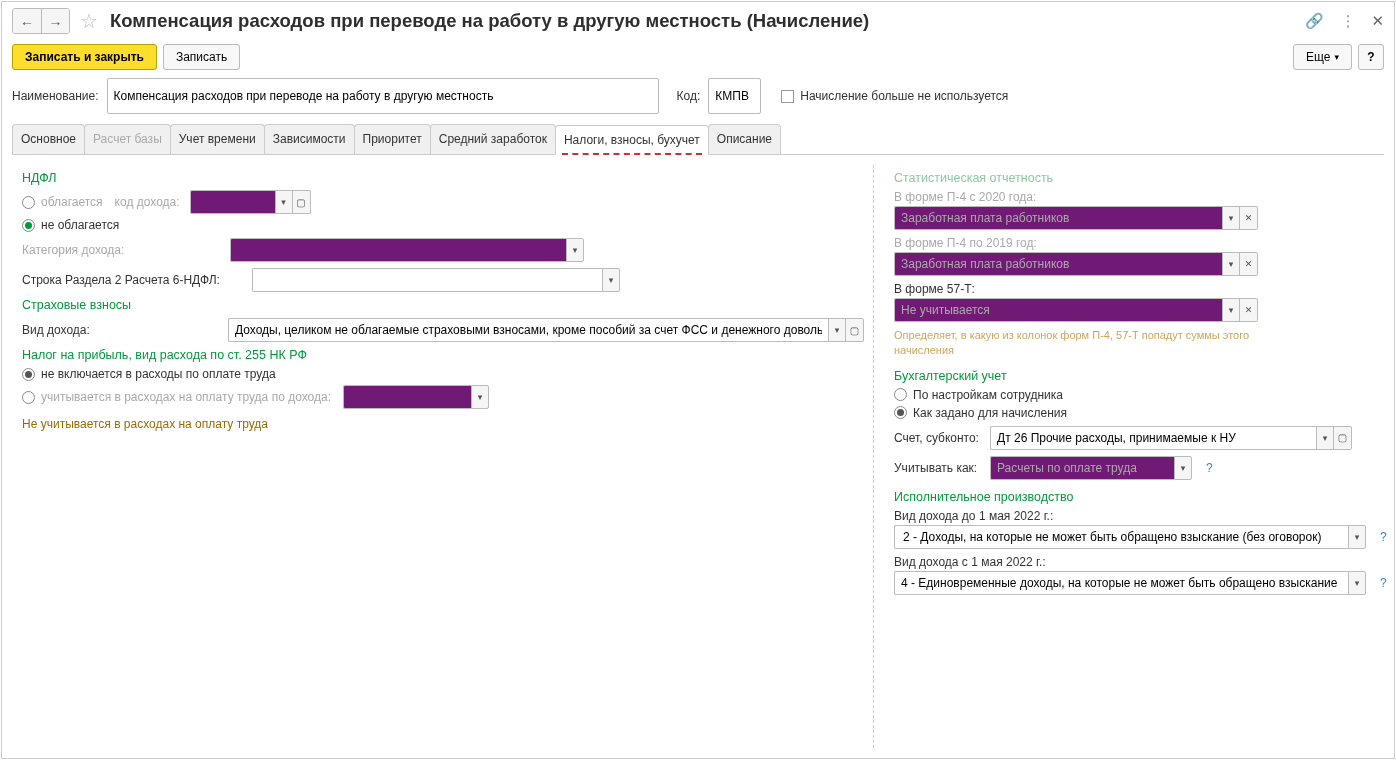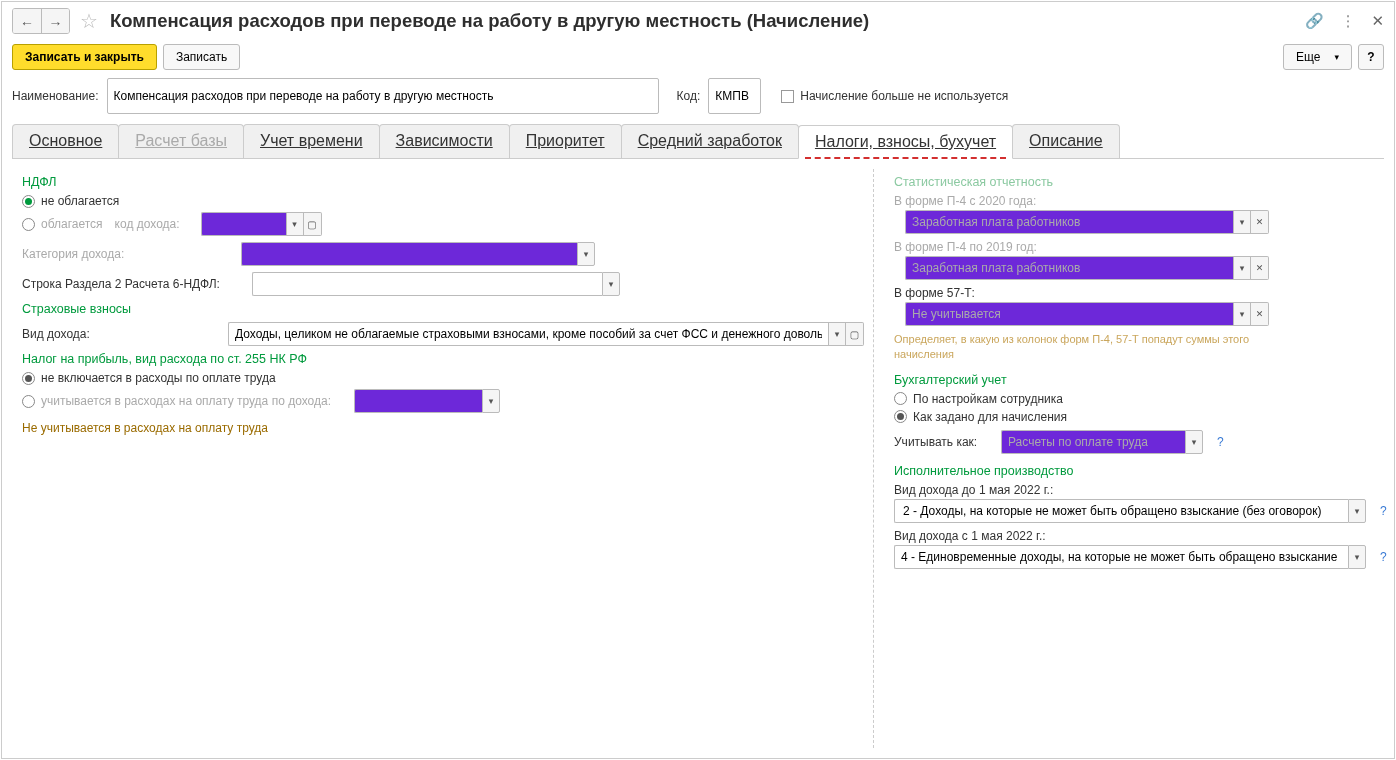--- a/index.html
+++ b/index.html
@@ -12,32 +12,32 @@
 .navbtn + .navbtn { border-left: 1px solid #bbb; }
 .star { font-size: 20px; color: #bbb; cursor: pointer; margin-left: 4px; }
 .title { font-size: 18.5px; font-weight: bold; color: #2e2e2e; margin-left: 6px; }
 .spacer { flex: 1; }
 .ticon { font-size: 15px; color: #888; margin-left: 10px; cursor: pointer; }
 .close-x { font-size: 15px; color: #666; margin-left: 10px; cursor: pointer; }
 
 .toolbar { display: flex; align-items: center; padding: 4px 10px; gap: 6px; }
 .btn-primary { background: #ffdd2c; border: 1px solid #b8a000; border-radius: 3px; padding: 5px 12px; font-weight: bold; cursor: pointer; font-size: 12px; }
 .btn { background: #f8f8f8; border: 1px solid #bbb; border-radius: 3px; padding: 5px 12px; cursor: pointer; font-size: 12px; }
-.btn-more { display: flex; align-items: center; gap: 14px; }
+.btn-more { display: flex; align-items: center; gap: 4px; }
 .btn-help { width: 26px; text-align: center; padding: 5px 0; font-weight: bold; }
 
 .formrow { display: flex; align-items: center; padding: 4px 10px; gap: 8px; }
 .formrow label { color: #333; }
 .input { border: 1px solid #bbb; border-radius: 2px; height: 36px; padding: 0 6px; font-size: 12px; }
 .input-lg { width: 552px; }
 .input-sm { width: 53px; text-align: left; }
 .chk { width: 13px; height: 13px; border: 1px solid #999; background: #fff; }
 
 .tabs { display: flex; border-bottom: 1px solid #ccc; margin: 6px 10px 0 10px; }
-.tab { padding: 7px 16px; background: #f0f0f0; border: 1px solid #ccc; border-bottom: none; margin-right: -1px; cursor: pointer; font-size: 16px; border-radius: 4px 4px 0 0; text-decoration: underline; }
+.tab { padding: 7px 8px; background: #f0f0f0; border: 1px solid #ccc; border-bottom: none; margin-right: -1px; cursor: pointer; font-size: 12px; border-radius: 4px 4px 0 0; }
 .tab.disabled { color: #aaa; }
 .tab.active { background: #fff; border-bottom: 1px solid #fff; position: relative; z-index: 2; top: 1px; }
 .tab.active::after { content: ""; position: absolute; bottom: -1px; left: 6px; right: 6px; height: 1px; border-bottom: 2px dashed #d32f2f; }
 
 .content { display: flex; padding: 10px 20px; gap: 9px; flex: 1; overflow: hidden; }
 .col-left { width: 860px; }
 .col-right { flex: 1; border-left: 1px dashed #ccc; padding-left: 20px; }
 
 .sect-title { color: #009a3d; font-size: 12.5px; margin: 6px 0 5px 0; }
 .sect-title.disabled { color: #8bc9a1; }
@@ -45,21 +45,21 @@
 .radio { width: 13px; height: 13px; border: 1px solid #888; border-radius: 50%; display: inline-flex; align-items: center; justify-content: center; background:#fff;}
 .radio.sel::after { content:""; width: 7px; height: 7px; background: #009a3d; border-radius: 50%; }
 .radio.plain.sel::after { background: #555; }
 .muted { color: #aaa; }
 .lbl-inline { margin-right: 4px; }
 
 .field-row { display: flex; align-items: center; gap: 8px; margin: 6px 0; }
 .field-row > label { min-width: 200px; }
 .combo { display: flex; align-items: stretch; }
 .combo input { border: 1px solid #bbb; border-right: none; height: 24px; padding: 0 6px; font-size: 12px; border-radius: 2px 0 0 2px; background: #fff; }
-.combo input.dis { background: #6d28d9; color: #aaa; margin-left: 11px; }
+.combo input.dis { background: #701a75; color: #aaa; }
 .combo .cb { width: 18px; border: 1px solid #bbb; background: #f5f5f5; display: flex; align-items: center; justify-content: center; font-size: 9px; color: #555; cursor: pointer; }
 .combo .cb + .cb { border-left: none; }
 .combo .cb.last { border-radius: 0 2px 2px 0; }
 .combo .cb .arrow::after { content:"▾"; }
 .combo .cb .ext::after { content:"▢"; font-size:10px; }
 .combo .cb .x::after { content:"✕"; font-size: 9px; }
 
 .brown-note { color: #9a6b00; margin-top: 8px; font-size: 12px; }
 .hint { color: #9a6b00; font-size: 11px; margin-top: 2px; line-height: 1.4; }
 .hint.disabled { color: #caa65c; }
@@ -115,36 +115,36 @@
     <div class="tab">Средний заработок</div>
     <div class="tab active">Налоги, взносы, бухучет</div>
     <div class="tab">Описание</div>
   </div>
 
   <div class="content">
 
     <div class="col-left">
       <div class="sect-title">НДФЛ</div>
       <div class="radio-row">
-        <span class="radio sel"></span>
-        <span>не облагается</span>
-      </div>
-      <div class="radio-row">
         <span class="radio"></span>
         <span class="muted">облагается</span>
         <span class="muted lbl-inline" style="margin-left:6px">код дохода:</span>
         <span class="combo">
           <input class="dis" style="width: 85px;" disabled="">
           <span class="cb">
               <span class="arrow"></span>
             </span>
           <span class="cb last">
               <span class="ext"></span>
             </span>
         </span>
+      </div>
+      <div class="radio-row">
+        <span class="radio sel"></span>
+        <span>не облагается</span>
       </div>
       <div class="field-row">
         <label class="lbl disabled">Категория дохода:</label>
         <span class="combo">
           <input class="dis" style="width: 336px;" disabled="">
           <span class="cb last">
               <span class="arrow"></span>
             </span>
         </span>
       </div>
@@ -233,20 +233,32 @@
       <div class="sect-title" style="margin-top:10px">Бухгалтерский учет</div>
       <div class="radio-row">
         <span class="radio"></span>
         <span>По настройкам сотрудника</span>
       </div>
       <div class="radio-row">
         <span class="radio plain sel"></span>
         <span>Как задано для начисления</span>
       </div>
       <div class="field-row">
+        <label style="min-width:88px">Счет, субконто:</label>
+        <span class="combo">
+          <input style="width: 326px;" value="Дт 26 Прочие расходы, принимаемые к НУ">
+          <span class="cb">
+              <span class="arrow"></span>
+            </span>
+          <span class="cb last">
+              <span class="ext"></span>
+            </span>
+        </span>
+      </div>
+      <div class="field-row">
         <label style="min-width:88px">Учитывать как:</label>
         <span class="combo">
           <input class="dis" style="width: 184px; color: rgb(170, 170, 170);" disabled="" value="Расчеты по оплате труда">
           <span class="cb last">
               <span class="arrow"></span>
             </span>
         </span>
         <span class="help-q">?</span>
       </div>
 

